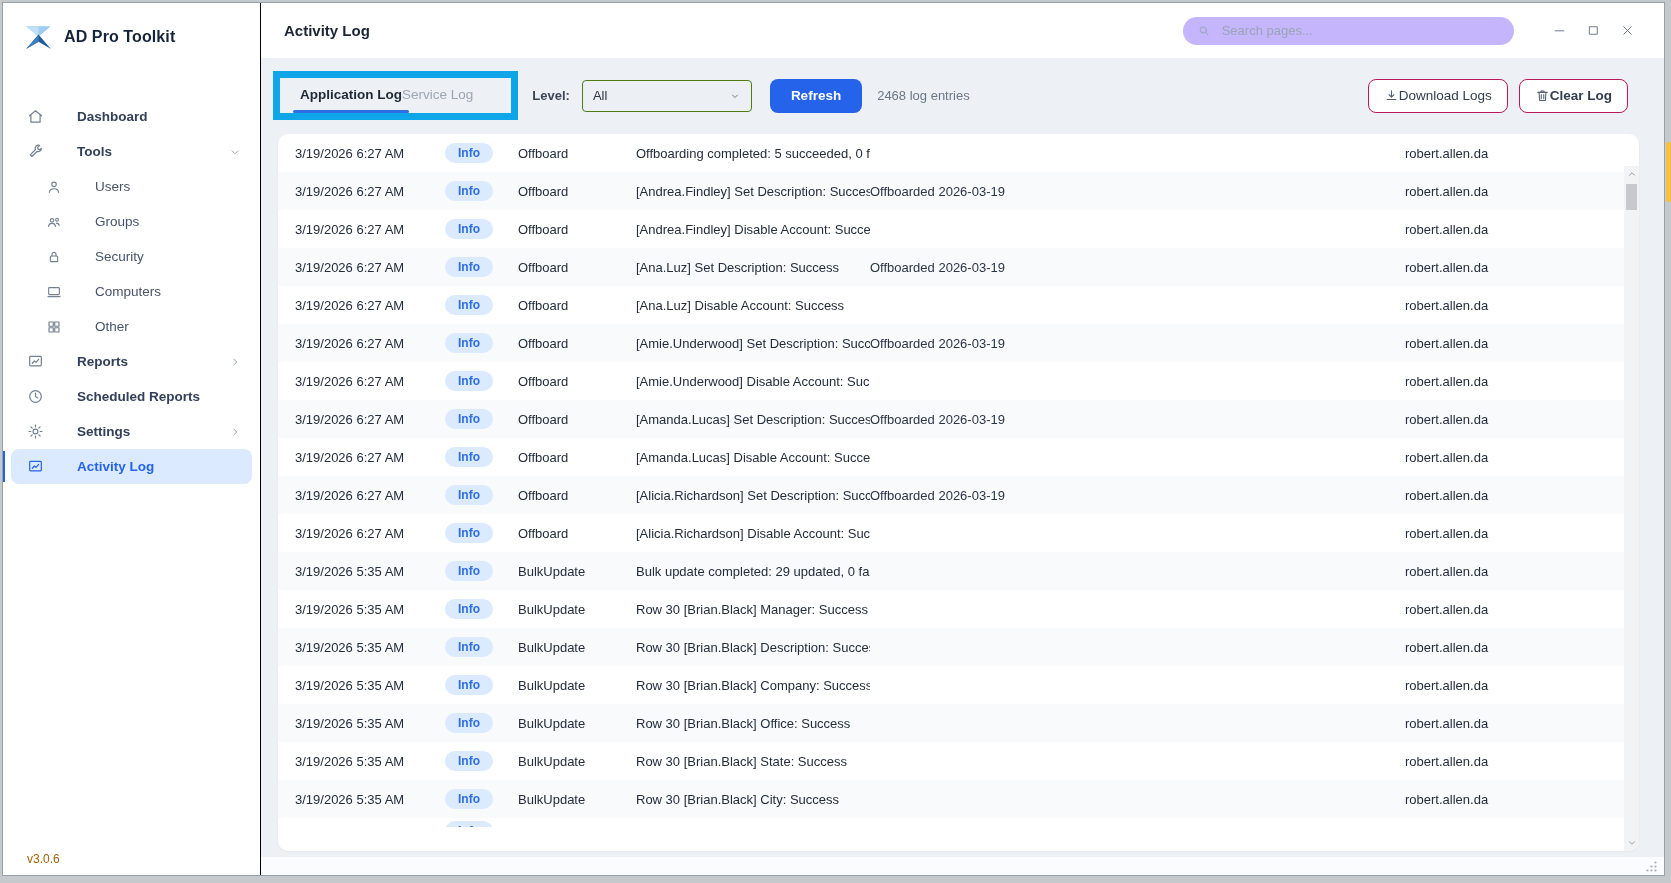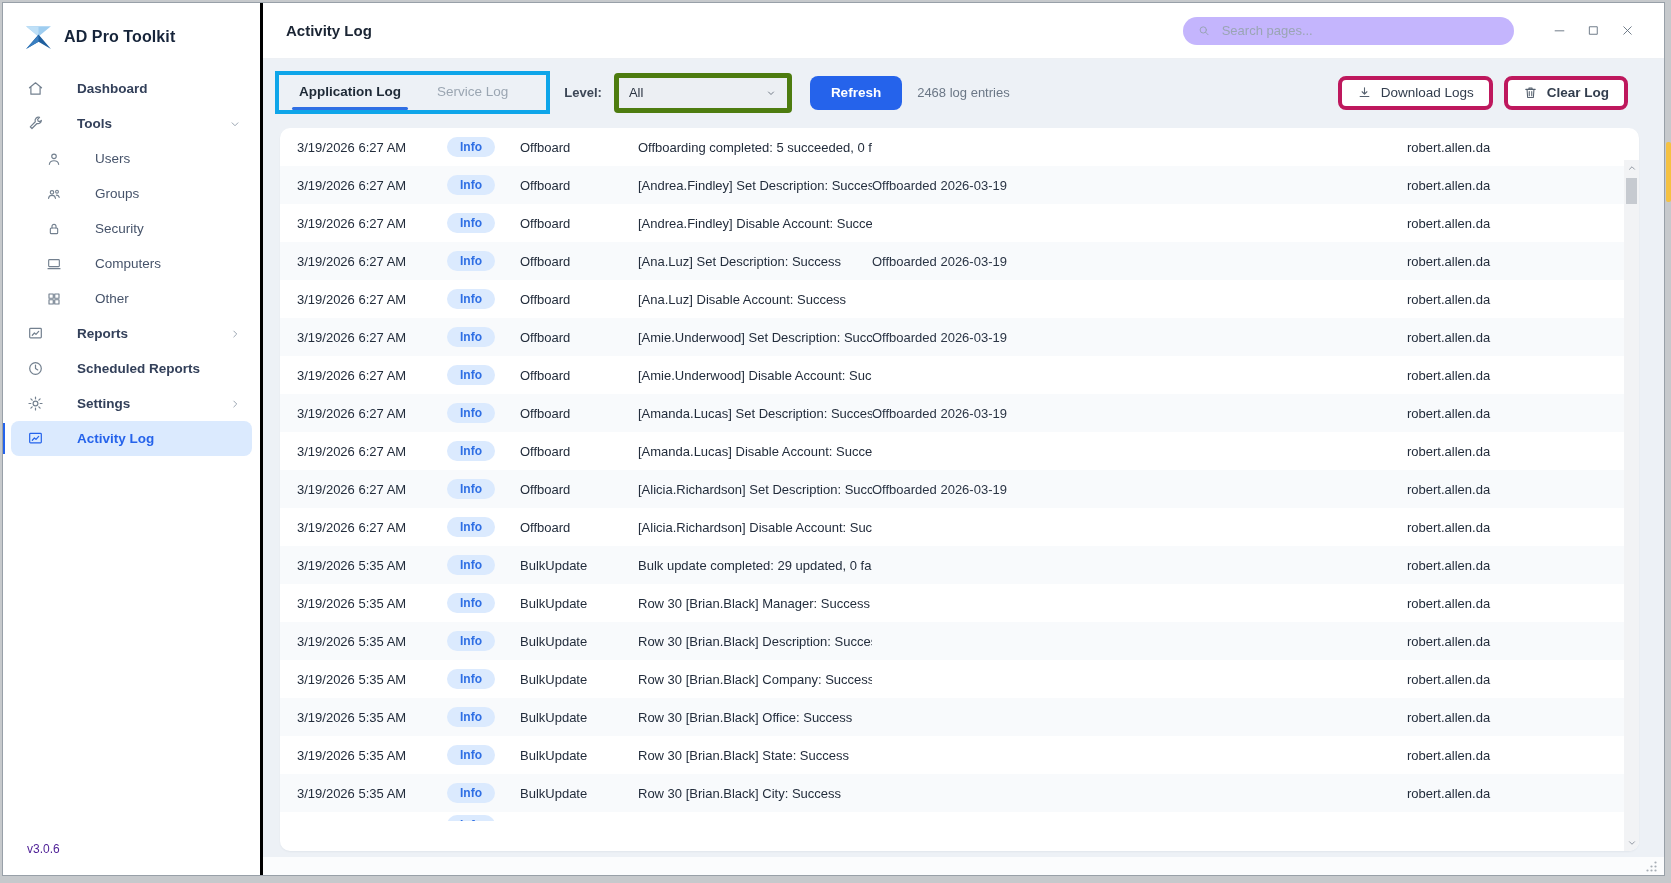--- a/index.html
+++ b/index.html
@@ -7,74 +7,74 @@
     width:1671px;height:883px;overflow:hidden;position:relative;
     background:#c6c9cc;
     font-family:"Liberation Sans","DejaVu Sans",sans-serif;
     -webkit-font-smoothing:antialiased;
   }
   #app-window{
     position:absolute;left:2px;top:2px;width:1661px;height:872px;
     background:#ffffff;border:1px solid #98a0a8;display:flex;overflow:hidden;
   }
   
-  .sidebar{width:257px;min-width:257px;background:#ffffff;border-right:3px solid #000000;
-    display:flex;flex-direction:column;position:relative;}
+  .sidebar{width:257px;min-width:257px;background:#ffffff;border-right:1px solid #000000;
+    display:flex;flex-direction:column;position:relative;gap:28px;}
   .brand{display:flex;align-items:center;gap:11px;padding:19px 0 16px 21px;}
   .brand .logo{width:29px;height:29px;display:block;}
   .brand-name{font-size:16px;font-weight:700;color:#16243a;letter-spacing:.1px;}
   .nav{padding:4px 0 0 0;}
   .nav-item{display:flex;align-items:center;height:35px;margin:0 8px;padding:0 10px 0 16px;
     border-radius:8px;color:#3e4a5b;cursor:pointer;position:relative;}
   .nav-item .nav-icon{width:17px;height:17px;color:#73808f;display:inline-flex;flex:none;}
   .nav-item .nav-label{margin-left:33px;font-size:13.5px;font-weight:600;color:#33405a;white-space:nowrap;}
   .nav-item.sub{padding-left:35px;}
   .nav-item.sub .nav-icon{width:16px;height:16px;}
   .nav-item.sub .nav-label{font-weight:400;color:#46536a;}
   .nav-item .nav-chevron{margin-left:auto;width:14px;height:14px;color:#9aa5b1;display:inline-flex;}
   .nav-item.active{background:#dbeafe;}
   .nav-item.active .nav-label{color:#2563eb;font-weight:600;}
   .nav-item.active .nav-icon{color:#2563eb;}
   .nav-item.active::before{content:"";position:absolute;left:-9px;top:2px;bottom:2px;width:3px;background:#2563eb;}
-  .version{position:absolute;left:24px;bottom:19px;font-size:12px;color:#4c1d95;}
+  .version{position:absolute;left:24px;bottom:9px;font-size:12px;color:#a16207;}
   
   .main{flex:1;display:flex;flex-direction:column;min-width:0;}
   .main-header{height:55px;min-height:55px;background:#ffffff;border-bottom:1px solid #edf0f4;
     display:flex;align-items:center;padding:0 20px 0 23px;}
   .page-title{font-size:15px;font-weight:700;color:#1b2534;}
   .header-right{margin-left:auto;display:flex;align-items:center;}
   .search-box{display:flex;align-items:center;gap:9px;width:303px;height:28px;background:#c4b5fd;
     border-radius:14px;padding:0 14px;}
   .search-box .icon{width:15px;height:15px;color:#97a3b2;display:inline-flex;}
   .search-box input{border:none;outline:none;background:transparent;font-size:13px;color:#55606e;
     width:100%;font-family:inherit;}
   .search-box input::placeholder{color:#9aa5b4;}
   .win-controls{display:flex;align-items:center;margin-left:28px;}
   .win-btn{width:34px;height:30px;display:flex;align-items:center;justify-content:center;color:#5e6b7a;cursor:pointer;}
   .win-btn .icon{width:15px;height:15px;display:inline-flex;}
   .win-btn .icon svg{stroke-width:1.4;}
   
   .main-body{flex:1;background:#edf1f6;display:flex;flex-direction:column;min-height:0;}
   .toolbar{display:flex;align-items:center;padding:12px 36px 6px 12px;}
-  .tabs-group{display:flex;align-items:center;gap:36px;border:4px solid #0ea5e9;
+  .tabs-group{display:flex;align-items:center;border:7px solid #0ea5e9;
     padding:9px 38px 9px 20px;background:transparent;}
   .tab{font-size:13.5px;cursor:pointer;position:relative;padding-bottom:2px;}
   .tab.active{color:#1e2936;font-weight:700;}
   .tab.active::after{content:"";position:absolute;left:-7px;right:-7px;bottom:-9px;height:3px;background:#2f6fe4;border-radius:2px;}
   .tab.inactive{color:#9ba6b2;font-weight:400;}
   .level-label{margin-left:14px;font-size:13px;color:#3c4656;font-weight:bold;}
-  .level-select{margin-left:12px;width:148px;height:30px;background:#eceff3;border:5px solid #4d7c0f;
+  .level-select{margin-left:12px;width:148px;height:30px;background:#eceff3;border:1px solid #4d7c0f;
     border-radius:4px;display:flex;align-items:center;padding:0 10px;font-size:13px;color:#2b3442;cursor:pointer;}
   .level-select .icon{margin-left:auto;width:12px;height:12px;color:#5d6775;display:inline-flex;}
   .btn-refresh{margin-left:18px;height:34px;padding:0 21px;background:#2563eb;color:#ffffff;border:none;
     border-radius:8px;font-size:13.5px;font-weight:600;font-family:inherit;cursor:pointer;}
   .entries-count{margin-left:15px;font-size:13px;color:#6b7786;}
   .toolbar-spacer{flex:1;}
-  .btn-outline{height:34px;display:flex;align-items:center;gap:9px;background:#ffffff;
-    border:4px solid #be185d;border-radius:8px;padding:0 15px;font-size:13.5px;color:#323d4d;
+  .btn-outline{height:34px;display:flex;align-items:center;background:#ffffff;
+    border:1px solid #be185d;border-radius:8px;padding:0 15px;font-size:13.5px;color:#323d4d;
     font-family:inherit;cursor:pointer;}
   .btn-outline + .btn-outline{margin-left:11px;font-weight:bold;}
   .btn-outline .icon{width:15px;height:15px;color:#55606e;display:inline-flex;}
   
   .table-card{flex:1;margin:8px 25px 6px 17px;background:#ffffff;border-radius:10px;
     position:relative;display:flex;flex-direction:column;min-height:0;overflow:hidden;
     box-shadow:0 1px 2px rgba(20,30,50,.05);}
   .tgrid{display:grid;grid-template-columns:150px 73px 118px 234px 535px 1fr;align-items:center;
     padding-left:17px;}
   .thead{height:32px;min-height:32px;background:#f8fafc;border-bottom:1px solid #eef1f5;}

